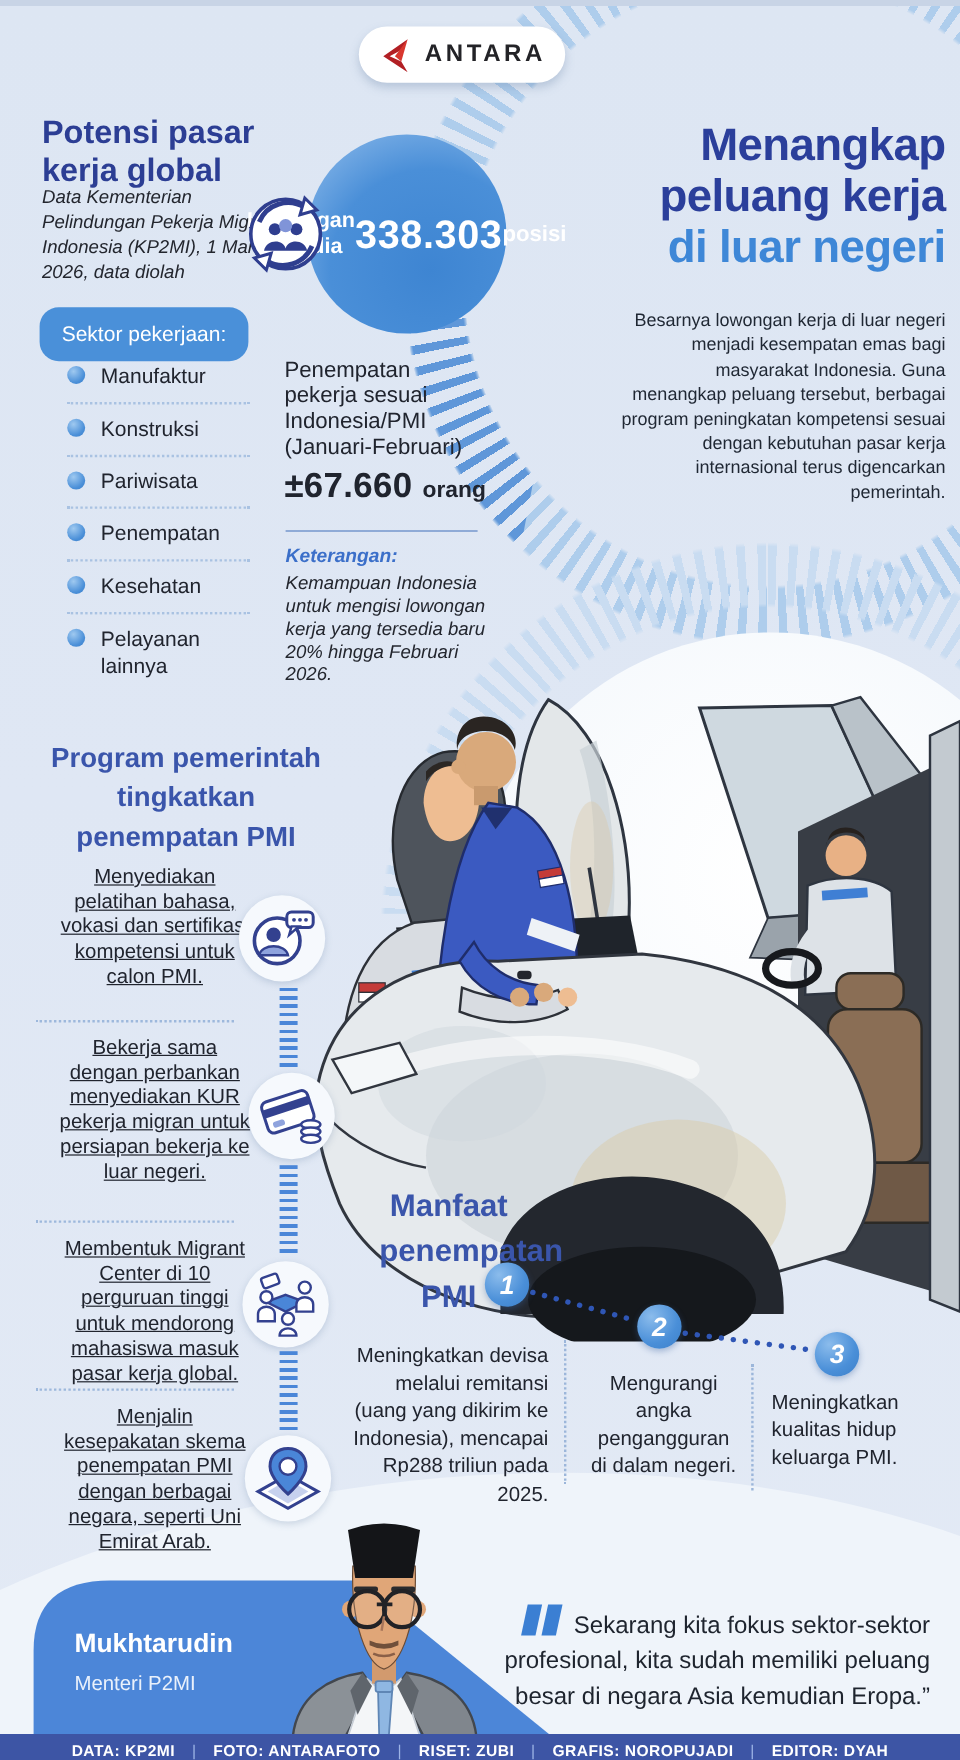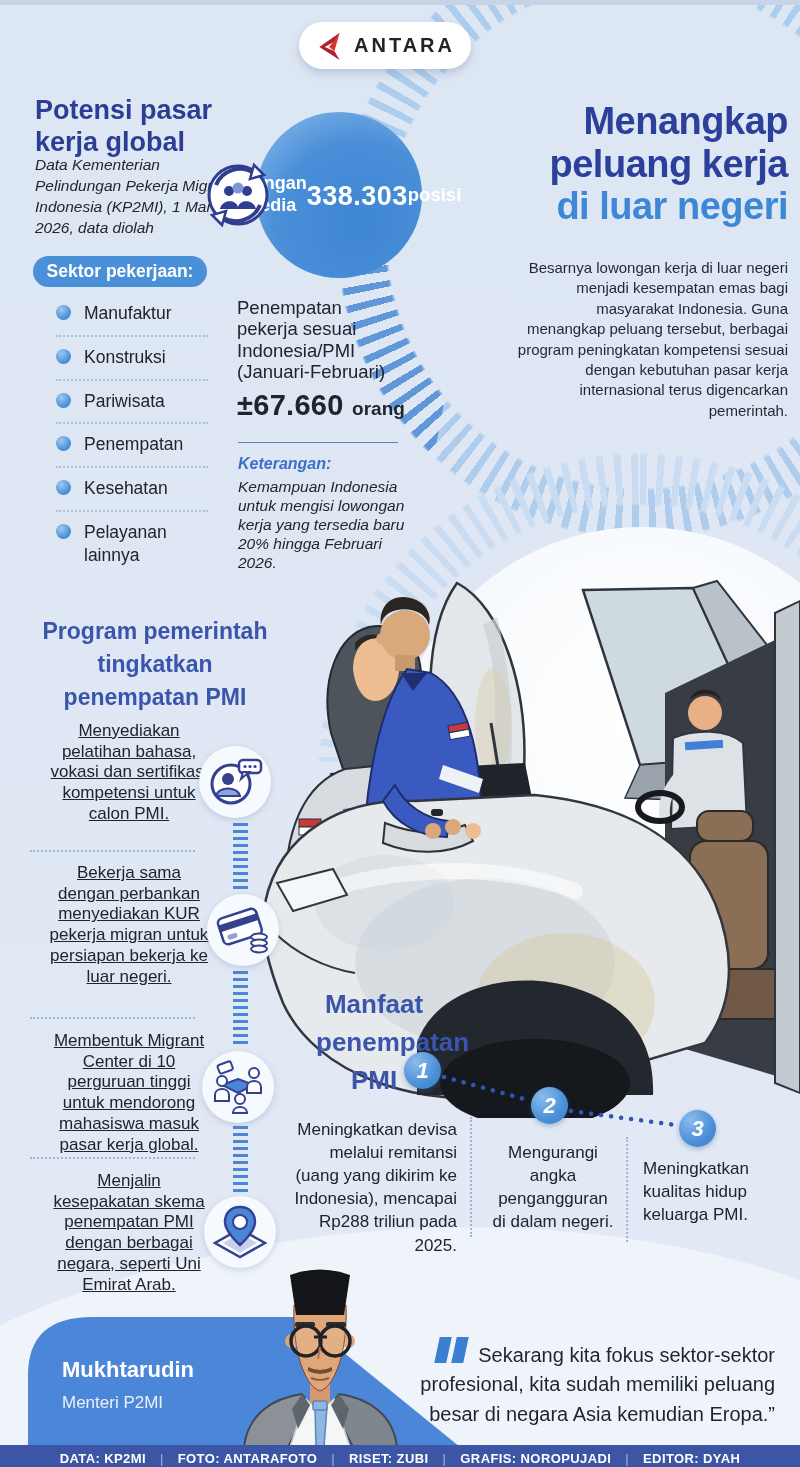--- a/index.html
+++ b/index.html
@@ -28,26 +28,26 @@
         box-shadow:0 4px 8px rgba(110,135,170,.35);display:flex;align-items:center;justify-content:center;gap:9px;}
   .logo-text{font-size:20px;font-weight:700;letter-spacing:3px;color:#232327;}
 
   
   .h-market{left:35px;top:90px;width:210px;font-size:27px;line-height:1.18;font-weight:700;color:#2c3e94;}
   .src{left:35px;top:150px;width:195px;font-size:15.5px;line-height:1.35;font-style:italic;color:#23262e;}
   .vac-circle{left:256px;top:107px;width:166px;height:166px;border-radius:50%;
         background:radial-gradient(circle at 62% 68%, #3e85d2 0%, #4a8fd8 55%, #7db0e6 86%, #a8cdf0 100%);
         display:flex;flex-direction:row;align-items:center;justify-content:center;color:#fff;text-align:center;}
   .vac-label{font-size:18px;font-weight:700;line-height:1.22;width:110px;}
-  .vac-value{font-size:27px;font-weight:700;letter-spacing:.5px;margin:2px 0 0;}
+  .vac-value{font-size:33px;font-weight:700;letter-spacing:.5px;margin:2px 0 0;}
   .vac-unit{font-size:18.5px;font-weight:700;}
   .cycle-icon{left:198px;top:150px;width:80px;height:80px;}
 
-  .sector-pill{left:33px;top:251px;width:174px;height:31px;border-radius:16px;background:#4a90d9;
-        color:#fff;font-size:17.5px;display:flex;align-items:center;justify-content:center;font-weight:bold;}
+  .sector-pill{left:33px;top:251px;width:174px;height:45px;border-radius:16px;background:#4a90d9;
+        color:#fff;font-size:17.5px;display:flex;align-items:center;justify-content:center;}
   .sector-list{left:56px;top:288px;width:152px;margin:0;padding:0;list-style:none;}
   .sector-list li{display:flex;gap:13px;align-items:flex-start;padding:9px 0 10px;
         border-bottom:2px dotted #a9c2e2;}
   .sector-list li:last-child{border-bottom:none;}
   .sector-list .lbl{font-size:17.5px;color:#20242e;width:118px;line-height:1.3;}
   .bullet{width:15px;height:15px;border-radius:50%;margin-top:3px;flex:none;
         background:radial-gradient(circle at 35% 30%, #9fc9f0 0%, #4a8fd8 65%, #3c7fc9 100%);}
 
   .placement{left:237px;top:292px;width:185px;font-size:18.5px;line-height:1.15;color:#20242e;}
   .placement .val{font-size:29px;font-weight:700;letter-spacing:.3px;margin-top:7px;}

